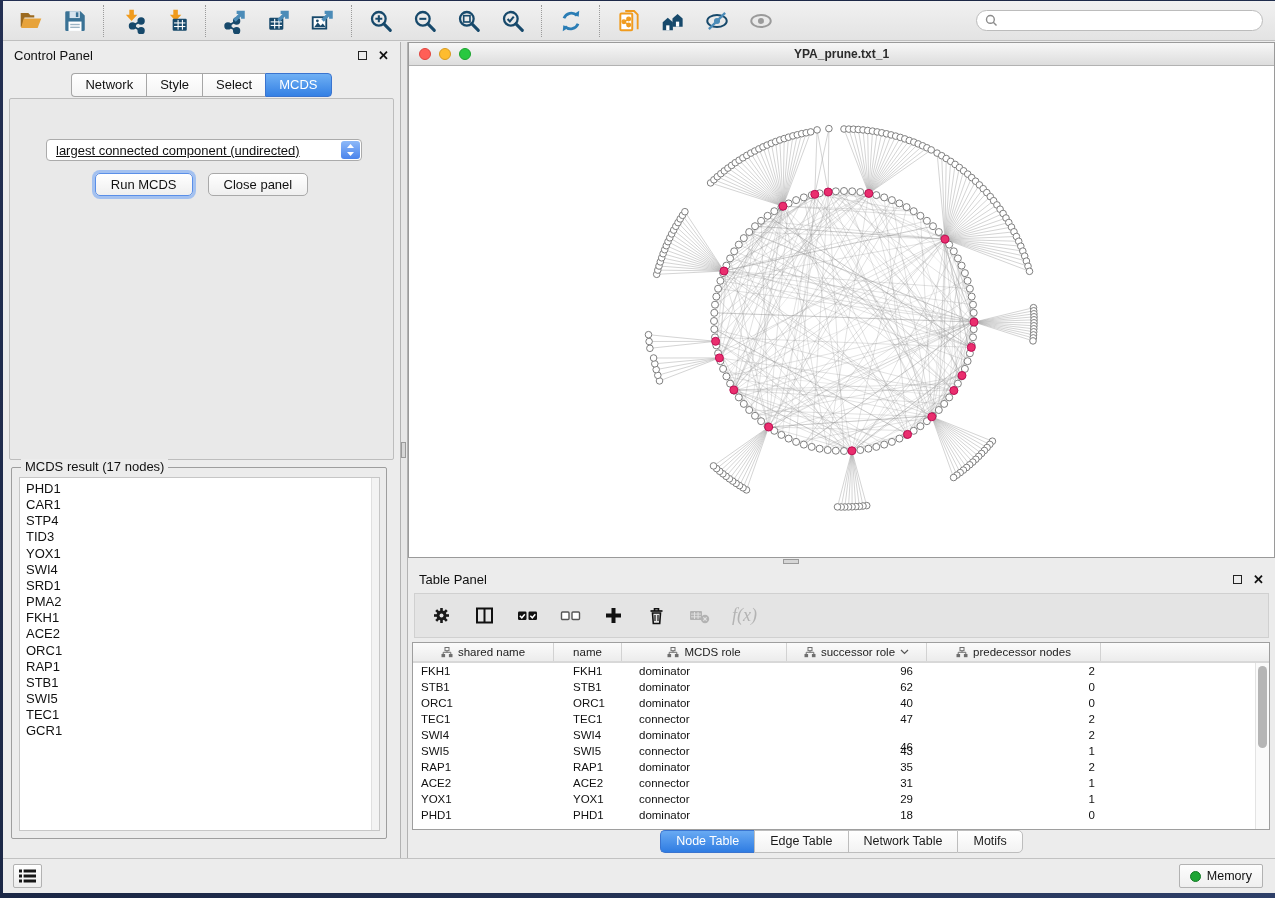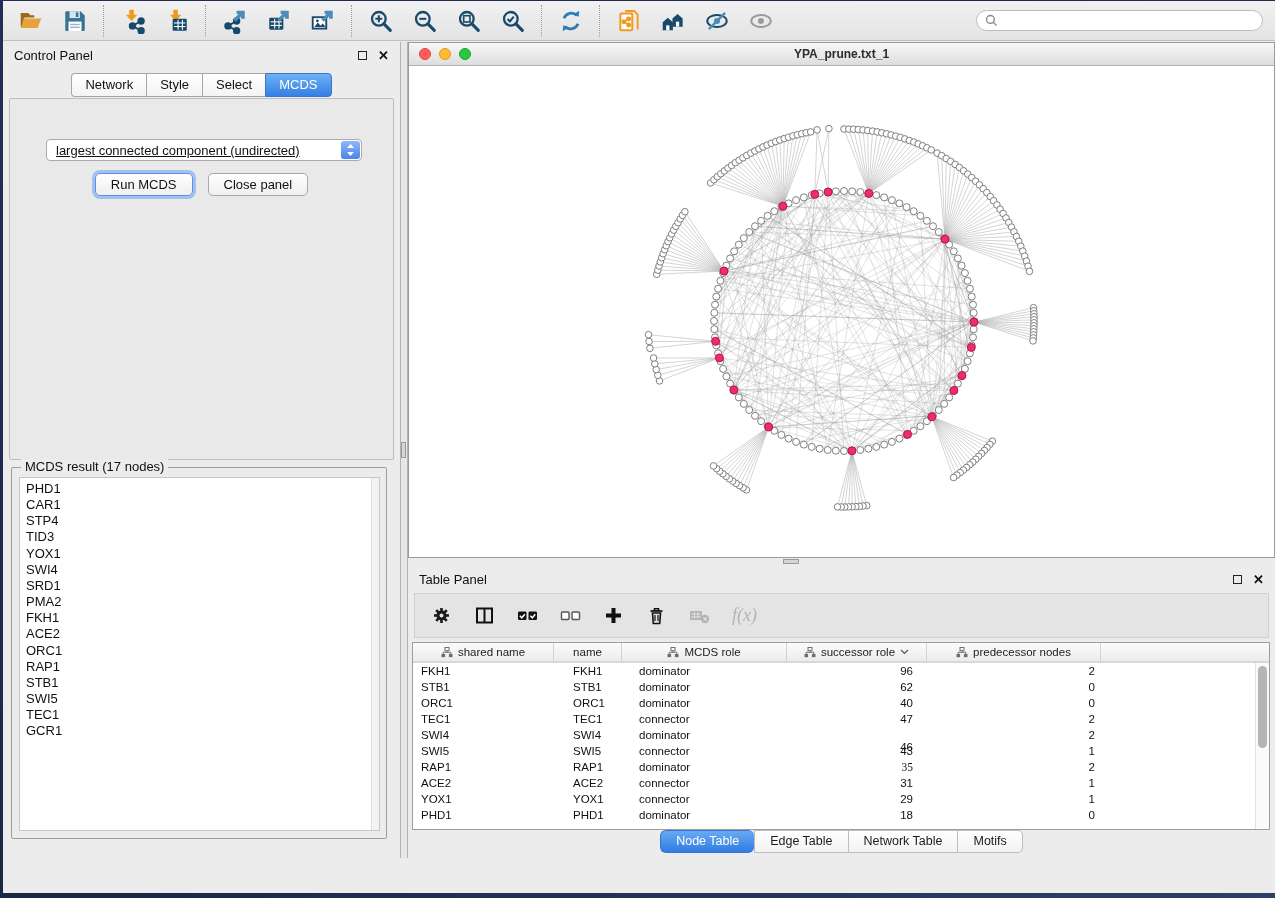--- a/index.html
+++ b/index.html
@@ -100,21 +100,21 @@
   .tt-cell { height:100%; display:flex; align-items:center; }
   .num { justify-content:flex-end; }
   .tt-scroll { position:absolute; right:0; top:20px; bottom:0; width:14px; background:#fafafa; border-left:1px solid #e3e3e3; }
   .tt-thumb { position:absolute; left:2px; top:3px; width:9px; height:82px; background:#b5b5b5; border-radius:5px; cursor:pointer; }
 
   .tp-tabs { position:absolute; bottom:5px; left:0; right:0; display:flex; justify-content:center; }
   .tp-tab { font-size:12.5px; padding:3px 15px 4px; background:linear-gradient(#ffffff,#f2f2f2);
     border:1px solid #bdbdbd; border-right:none; color:#1a1a1a; cursor:pointer; }
   .tp-tab:first-child { border-radius:5px 0 0 5px; }
   .tp-tab:last-child { border-right:1px solid #bdbdbd; border-radius:0 5px 5px 0; }
-  .tp-tab.active { background:linear-gradient(#68aaf3,#2f7ce2); color:#fff; border-color:#3a74cf;border-radius:6px; }
+  .tp-tab.active { background:linear-gradient(#68aaf3,#2f7ce2); color:#fff; border-color:#3a74cf; }
 
   
   .status-bar { position:absolute; left:0; right:0; bottom:0; height:35px; background:#ececec; border-top:1px solid #c2c2c2; }
   .list-btn { position:absolute; left:10px; top:5px; width:29px; height:24px;
     background:linear-gradient(#ffffff,#ededed); border:1px solid #b2b2b2; border-radius:2px;
     display:flex; align-items:center; justify-content:center; cursor:pointer; }
   .memory-btn { position:absolute; right:12px; top:5px; height:24px; padding:0 10px;
     background:linear-gradient(#fdfdfd,#efefef); border:1px solid #b2b2b2; border-radius:2px;
     display:flex; align-items:center; gap:6px; font-size:12.5px; cursor:pointer; }
   .memory-dot { width:11px; height:11px; border-radius:50%; display:inline-block; }
@@ -1235,21 +1235,21 @@
             <div class="tt-cell" style="width: 141px; padding-left: 8px;">SWI5</div>
             <div class="tt-cell" style="width: 68px; padding-left: 19px;">SWI5</div>
             <div class="tt-cell" style="width: 165px; padding-left: 17px;">connector</div>
             <div class="tt-cell num" style="width: 140px; padding-right: 14px;">43</div>
             <div class="tt-cell num" style="width: 174px; padding-right: 6px;">1</div>
           </div>
           <div class="tt-row">
             <div class="tt-cell" style="width: 141px; padding-left: 8px;">RAP1</div>
             <div class="tt-cell" style="width: 68px; padding-left: 19px;">RAP1</div>
             <div class="tt-cell" style="width: 165px; padding-left: 17px;">dominator</div>
-            <div class="tt-cell num" style="width: 140px; padding-right: 14px; font-family: Liberation Serif, serif;">35</div>
+            <div class="tt-cell num" style="width: 140px; padding-right: 14px;">35</div>
             <div class="tt-cell num" style="width: 174px; padding-right: 6px;">2</div>
           </div>
           <div class="tt-row">
             <div class="tt-cell" style="width: 141px; padding-left: 8px;">ACE2</div>
             <div class="tt-cell" style="width: 68px; padding-left: 19px;">ACE2</div>
             <div class="tt-cell" style="width: 165px; padding-left: 17px;">connector</div>
             <div class="tt-cell num" style="width: 140px; padding-right: 14px;">31</div>
             <div class="tt-cell num" style="width: 174px; padding-right: 6px;">1</div>
           </div>
           <div class="tt-row">
@@ -1272,14 +1272,32 @@
       </div>
     </div>
     <div class="tp-tabs" id="tp-tabs">
         <span class="tp-tab active">Node Table</span>
         <span class="tp-tab">Edge Table</span>
         <span class="tp-tab">Network Table</span>
         <span class="tp-tab">Motifs</span>
       </div>
   </div>
 
+  <div class="status-bar">
+    <div class="list-btn">
+      <svg width="17" height="14" viewBox="0 0 17 14">
+        <g fill="#161616">
+          <rect x="0" y="0.5" width="3" height="3"></rect>
+            <rect x="4.6" y="0.5" width="12.4" height="3"></rect>
+          <rect x="0" y="5.5" width="3" height="3"></rect>
+            <rect x="4.6" y="5.5" width="12.4" height="3"></rect>
+          <rect x="0" y="10.5" width="3" height="3"></rect>
+            <rect x="4.6" y="10.5" width="12.4" height="3"></rect>
+        </g>
+      </svg>
+    </div>
+    <div class="memory-btn">
+      <span class="memory-dot" id="memory-dot" style="background: rgb(29, 165, 52); border: 1px solid rgb(20, 122, 38);"></span>
+      <span>Memory</span>
+    </div>
+  </div>
 
 </div>
 
 </body></html>

